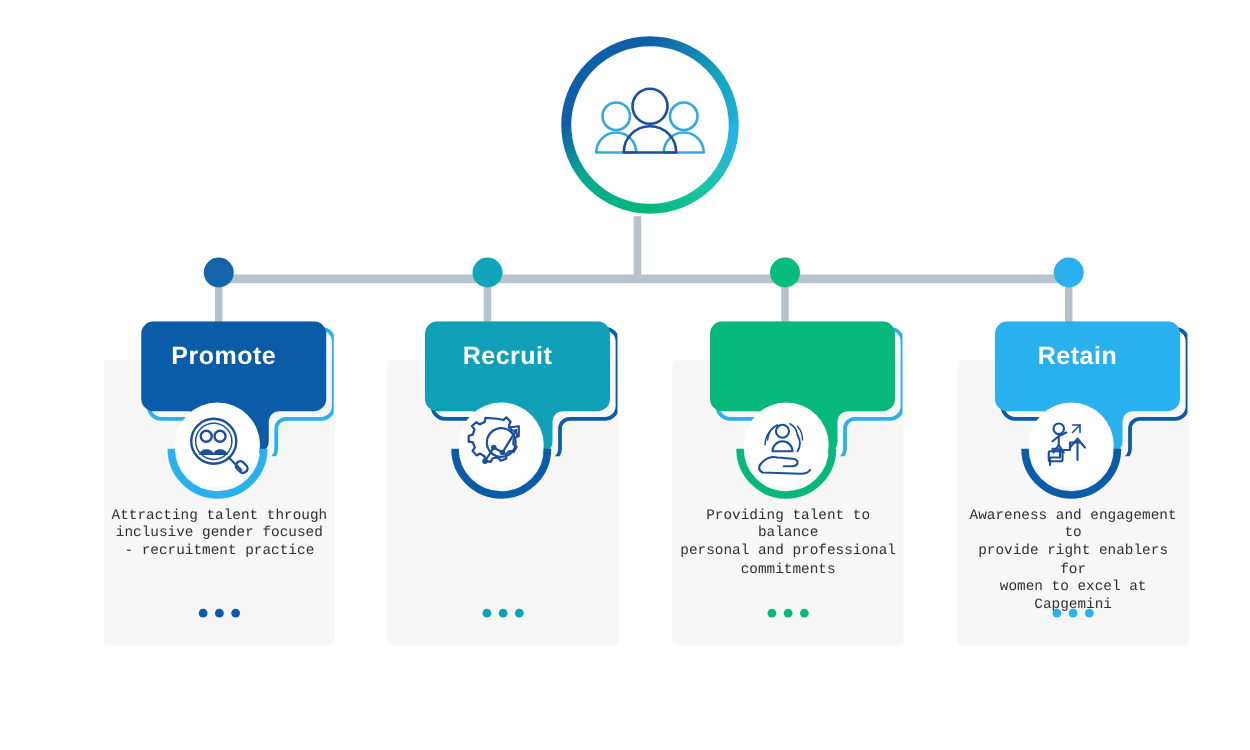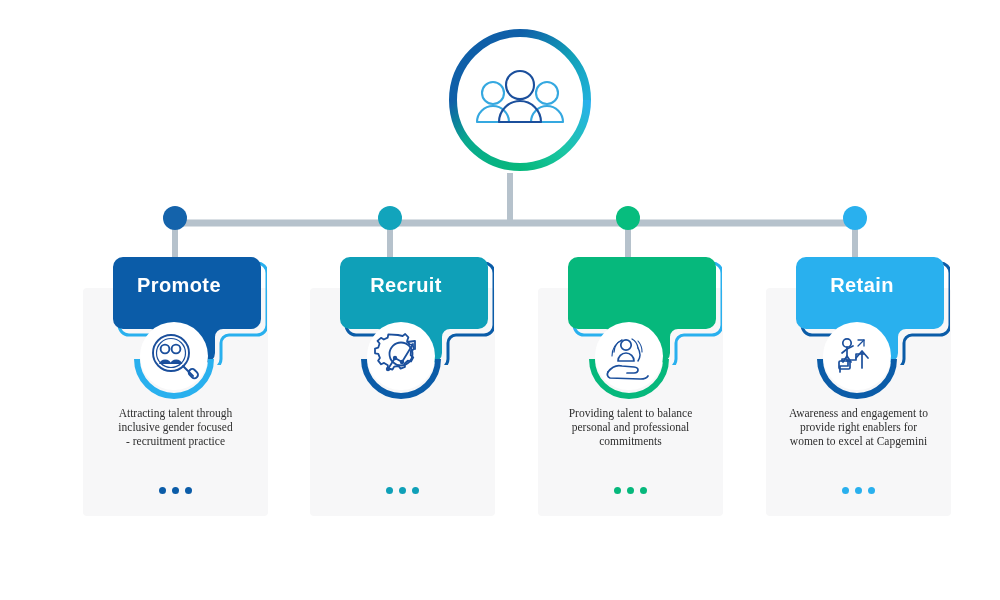--- a/index.html
+++ b/index.html
@@ -95,21 +95,21 @@
 
   .card-text {
     position: absolute;
     left: 6px;
     top: 118px;
     width: 173px;
     text-align: center;
     font-size: 11.5px;
     line-height: 14.2px;
     color: #2f2f2f;
-    font-family: Liberation Serif, serif;
+    font-family: Liberation Mono, monospace;
     white-space: pre-line;
   }
 
   .card-dots {
     position: absolute;
     left: 0;
     bottom: 22px;
     width: 185px;
     display: flex;
     justify-content: center;

